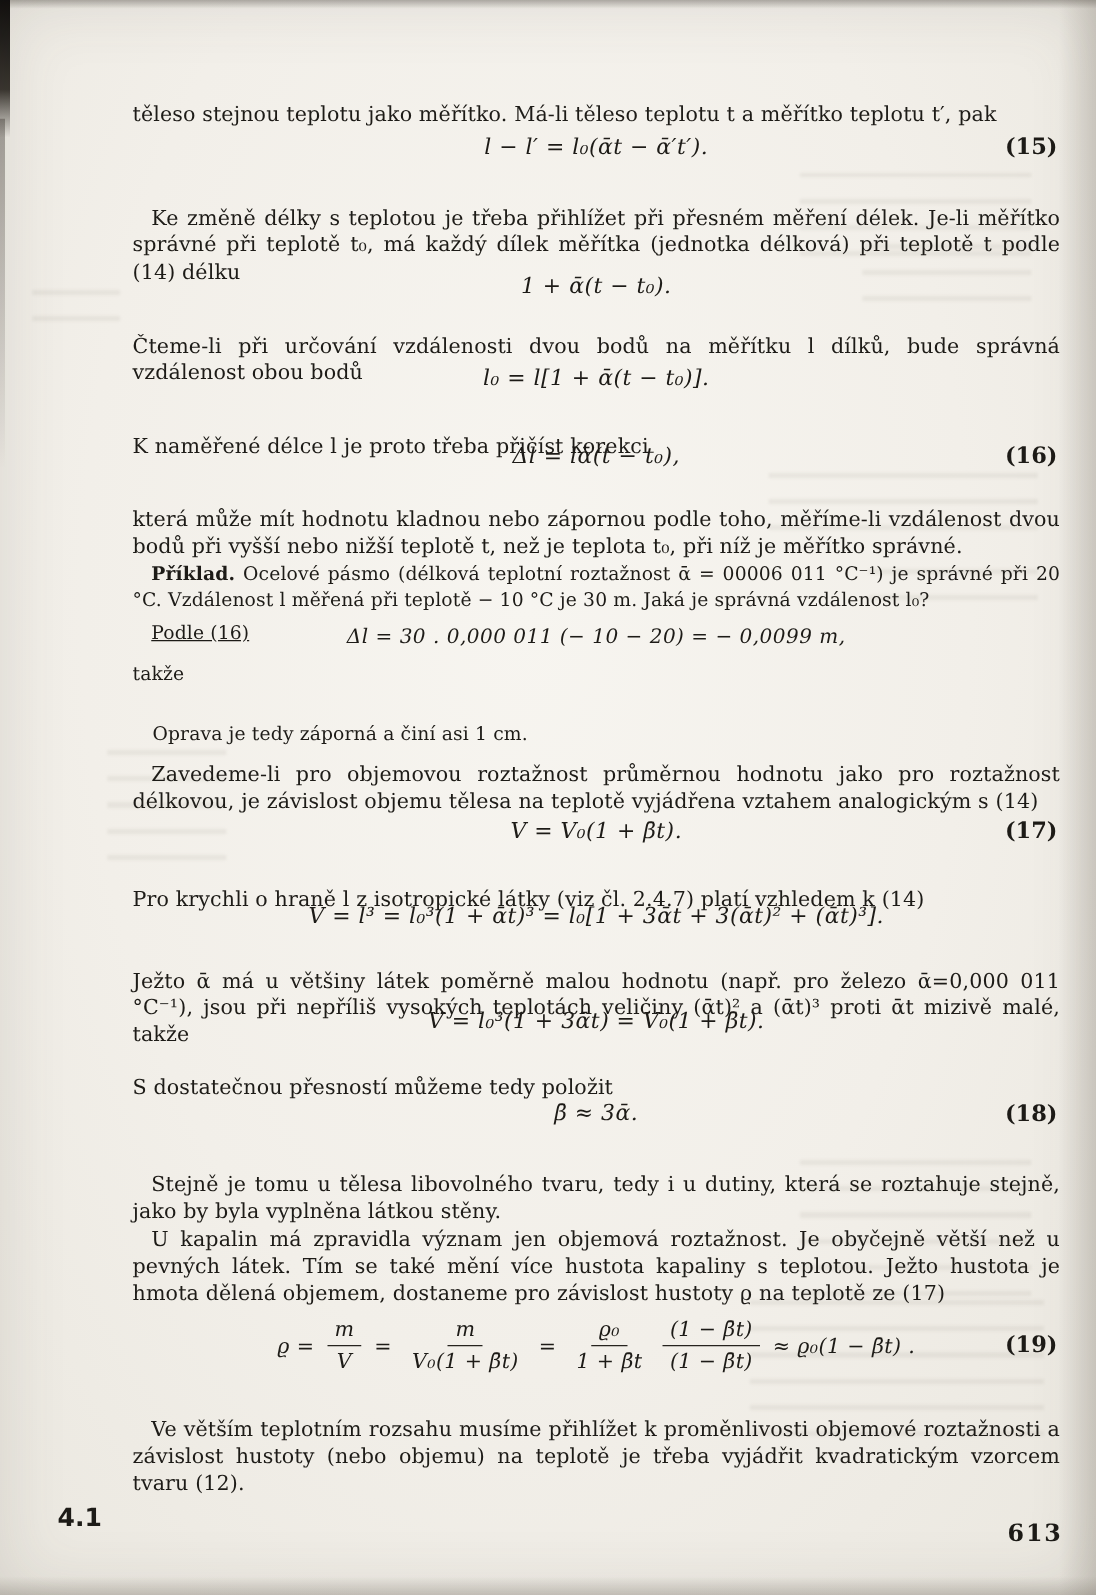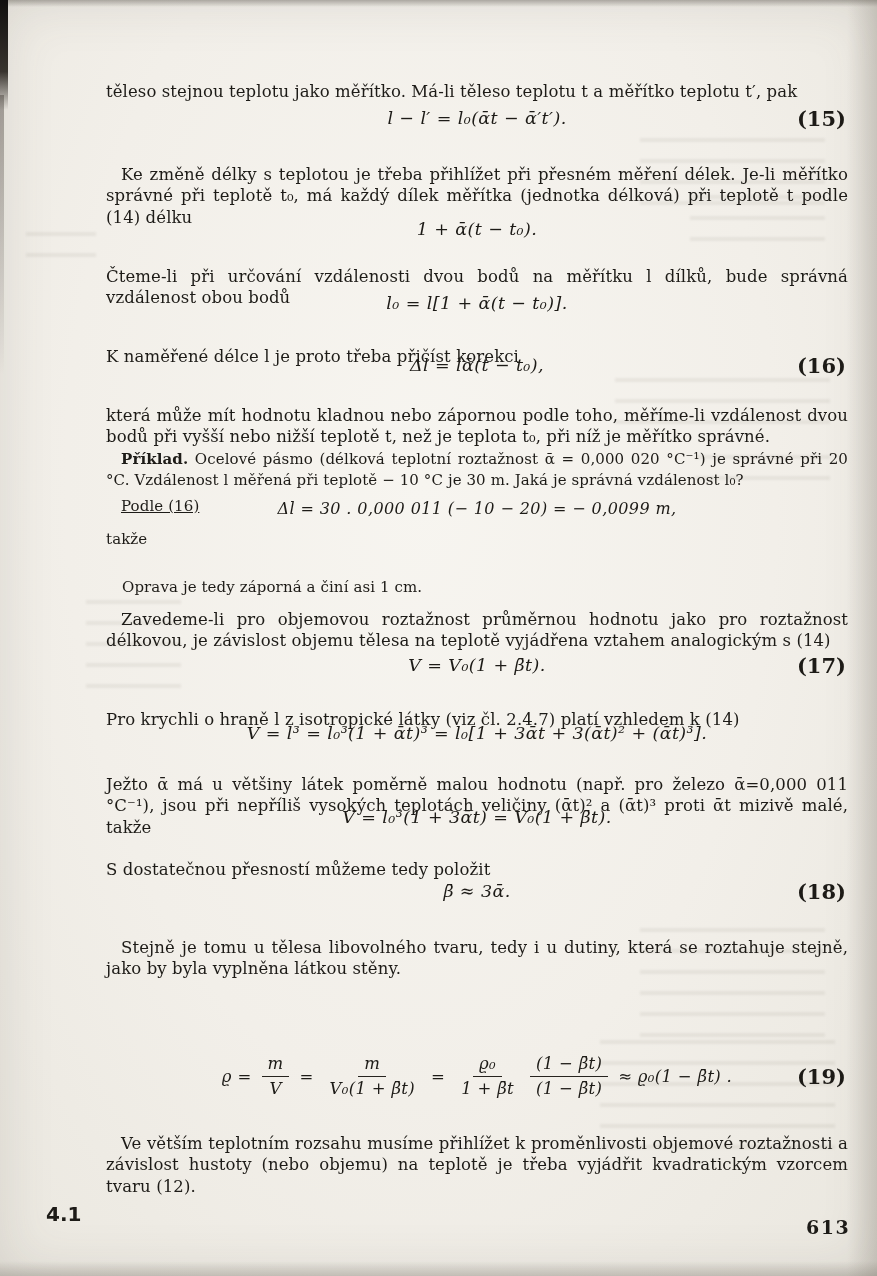--- a/index.html
+++ b/index.html
@@ -34,21 +34,21 @@
   .content{position:absolute;left:106px;top:0;width:742px;height:100%;}
   .para{position:absolute;left:0;width:742px;text-align:justify;
     font-size:16.5px;line-height:21.6px;letter-spacing:.1px;}
   .single{text-align:left;}
   .indent{text-indent:15px;}
   .small{font-size:15px;line-height:21px;}
   .eqrow{position:absolute;left:0;width:742px;display:flex;justify-content:center;
     font-style:italic;font-size:17.5px;letter-spacing:.4px;}
   .eqrow.small-eq{font-size:16px;}
   .eqnum{position:absolute;right:2px;top:50%;transform:translateY(-50%);
-    font-style:normal;font-weight:bold;font-size:21px;letter-spacing:0;}
+    font-style:normal;font-weight:bold;font-size:18px;letter-spacing:0;}
   .bold{font-weight:bold;}
   
   .eq19{position:absolute;left:0;width:742px;display:flex;justify-content:center;
     align-items:center;gap:10px;font-style:italic;font-size:16.5px;letter-spacing:.3px;}
   .frac{display:inline-flex;flex-direction:column;align-items:center;line-height:20px;}
   .fnum{padding:0 6px 2px;border-bottom:1.4px solid #26231e;}
   .fden{padding:2px 6px 0;}
   .footer-section{position:absolute;left:46px;top:1202px;
     font-family:"DejaVu Sans",sans-serif;font-weight:bold;font-size:20px;}
   .footer-page{position:absolute;left:806px;top:1216px;
@@ -125,21 +125,21 @@
 
     <p class="para single pos-p4">K naměřené délce l je proto třeba přičíst korekci</p>
 
     <div class="eqrow pos-eq16">
       <span>Δl = lᾱ(t − t₀),</span>
       <span class="eqnum">(16)</span>
     </div>
 
     <p class="para pos-p5">která může mít hodnotu kladnou nebo zápornou podle toho, měříme-li vzdálenost dvou bodů při vyšší nebo nižší teplotě t, než je teplota t₀, při níž je měřítko správné.</p>
 
-    <p class="para small indent pos-ex"><b class="bold">Příklad.</b><span> Ocelové pásmo (délková teplotní roztažnost ᾱ = 0,000 020 °C⁻¹) je správné při 20 °C. Vzdálenost l měřená při teplotě − 10 °C je 30 m. Jaká je správná vzdálenost l₀?</span></p>
+    <p class="para small indent pos-ex"><b class="bold">Příklad.</b><span> Ocelové pásmo (délková teplotní roztažnost ᾱ = 00006 011 °C⁻¹) je správné při 20 °C. Vzdálenost l měřená při teplotě − 10 °C je 30 m. Jaká je správná vzdálenost l₀?</span></p>
 
     <p class="para small single indent pos-podle">Podle (16)</p>
 
     <div class="eqrow small-eq pos-eqexa">
       <span>Δl = 30 . 0,000 011 (− 10 − 20) = − 0,0099 m,</span>
     </div>
 
     <p class="para small single pos-takze">takže</p>
 
 
@@ -166,20 +166,21 @@
 
     <p class="para single pos-p11">S dostatečnou přesností můžeme tedy položit</p>
 
     <div class="eqrow pos-eq18">
       <span>β̄ ≈ 3ᾱ.</span>
       <span class="eqnum">(18)</span>
     </div>
 
     <p class="para indent pos-p12">Stejně je tomu u tělesa libovolného tvaru, tedy i u dutiny, která se roztahuje stejně, jako by byla vyplněna látkou stěny.</p>
 
+    <p class="para indent pos-p13">U kapalin má zpravidla význam jen objemová roztažnost. Je obyčejně větší než u pevných látek. Tím se také mění více hustota kapaliny s teplotou. Ježto hustota je hmota dělená objemem, dostaneme pro závislost hustoty ϱ na teplotě ze (17)</p>
 
     <div class="eq19 pos-eq19">
       <span>ϱ =</span>
       <span class="frac">
         <span class="fnum">m</span>
         <span class="fden">V</span>
       </span>
       <span>=</span>
       <span class="frac">
         <span class="fnum">m</span>

